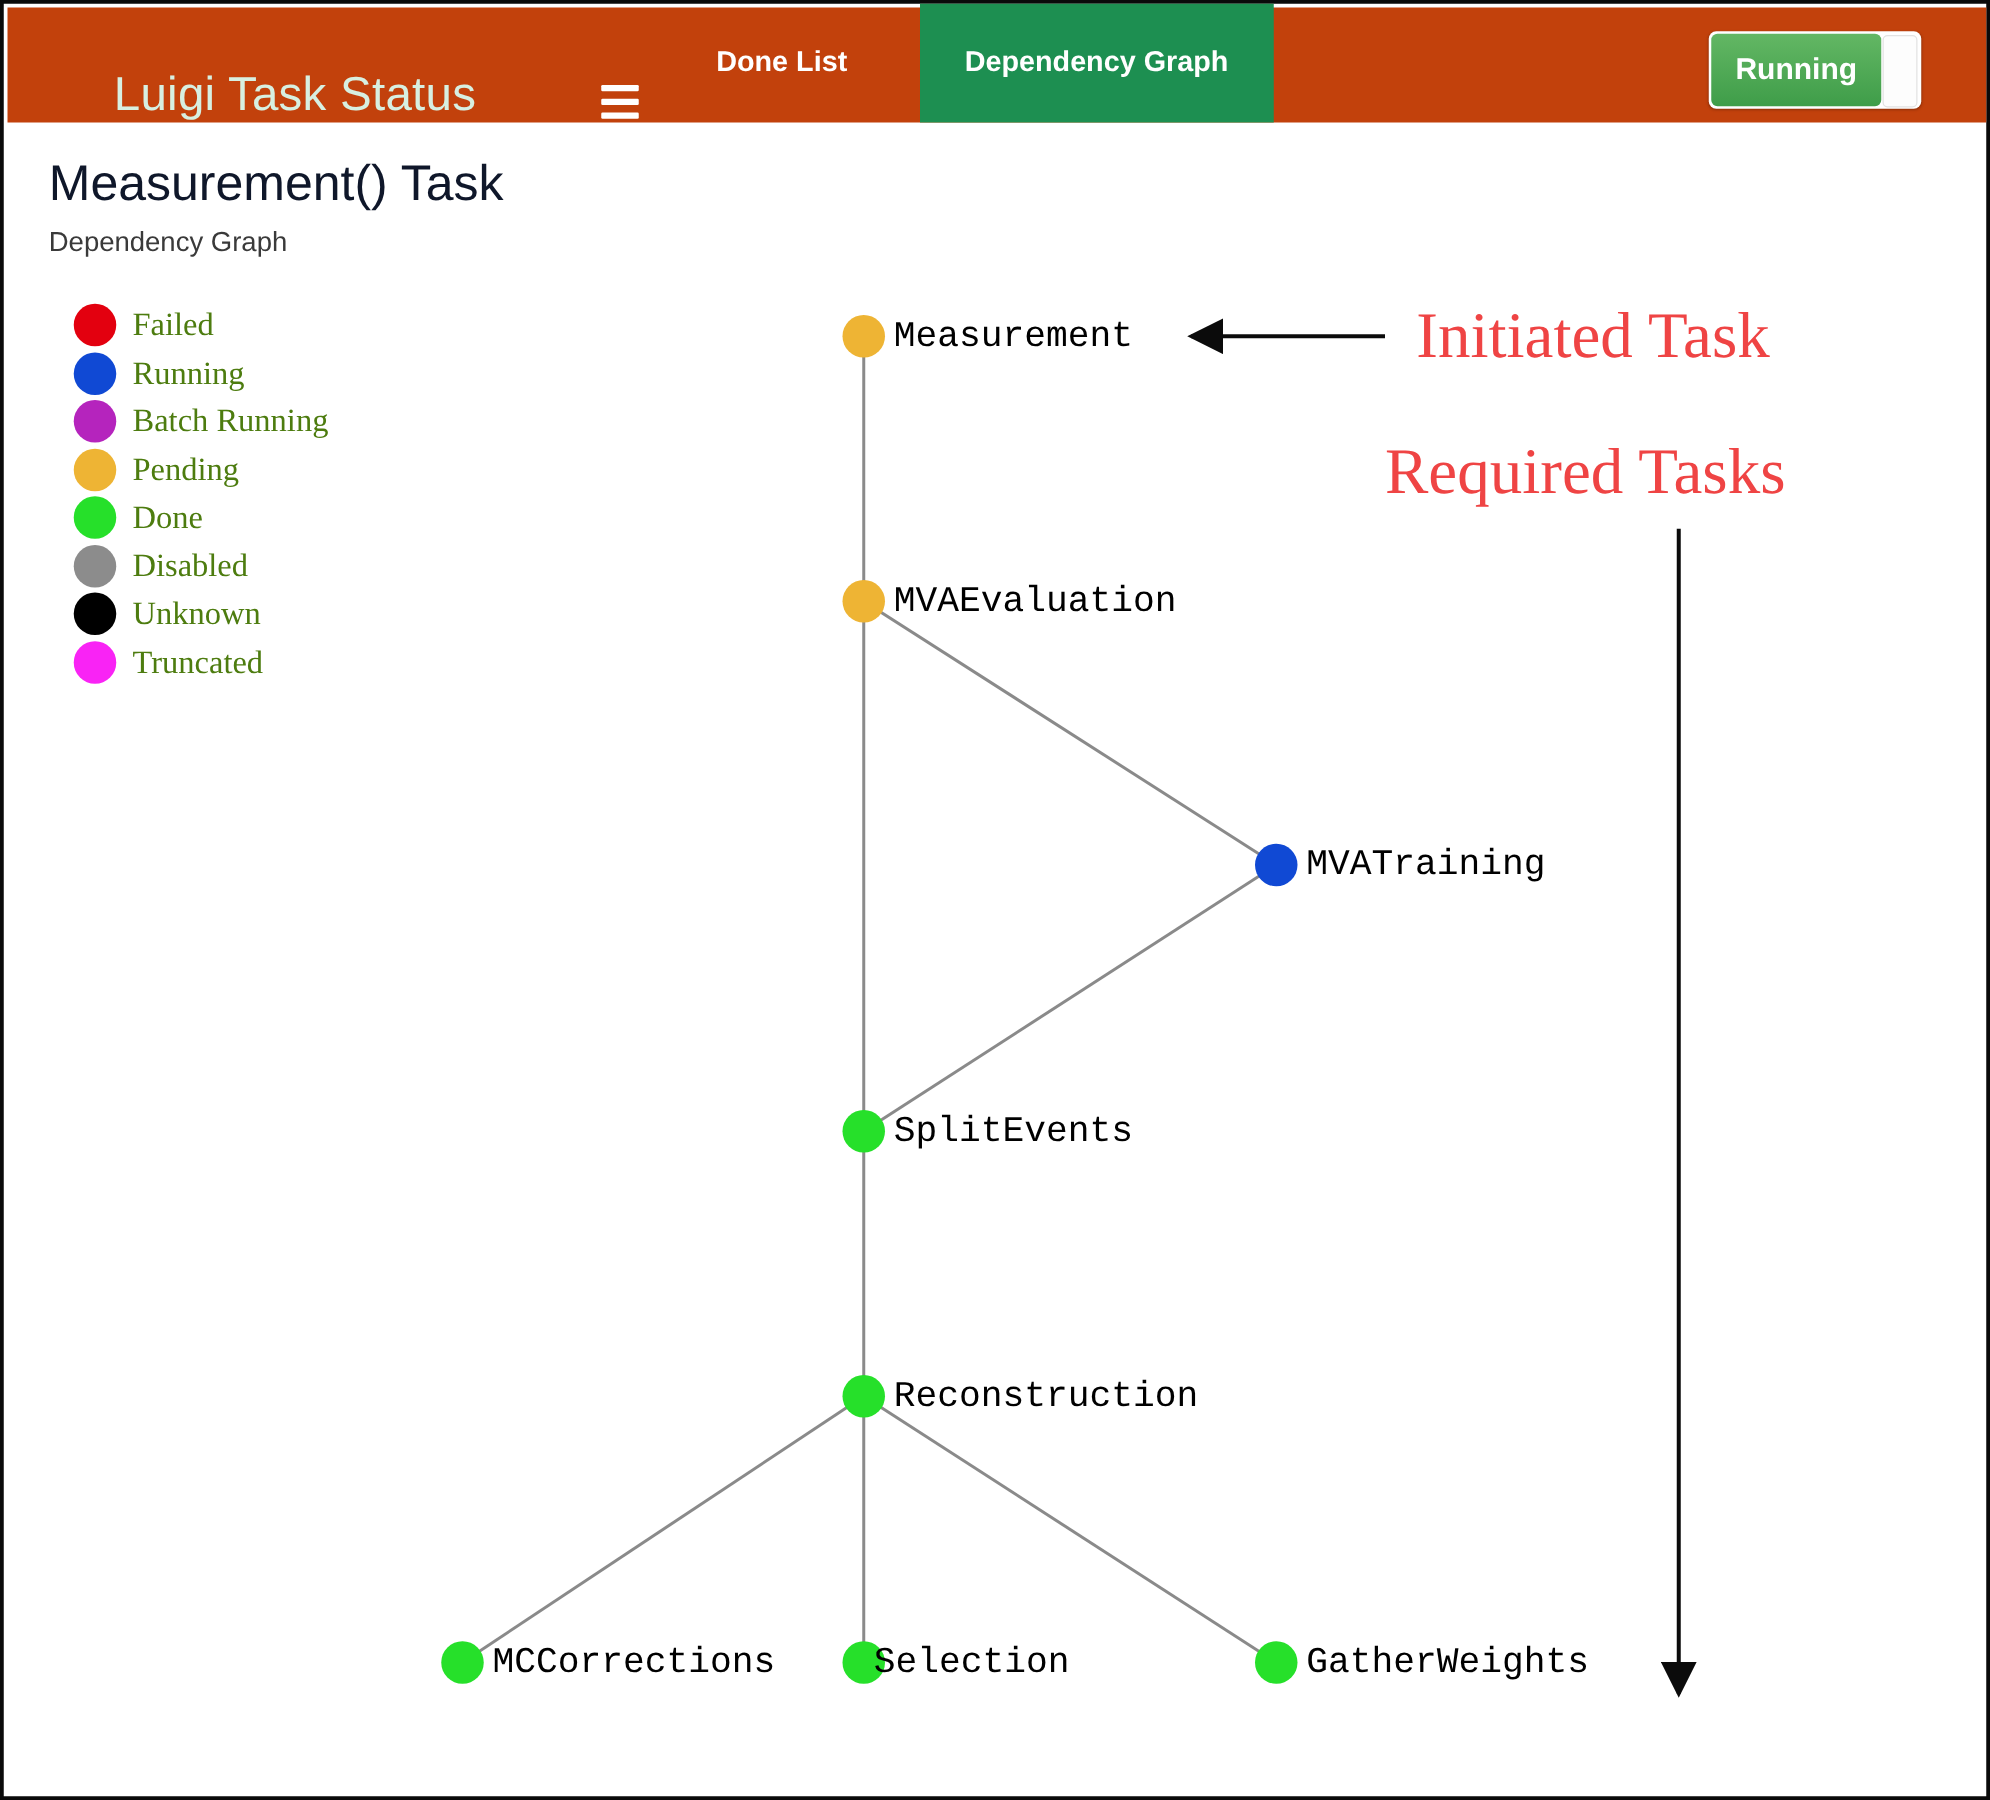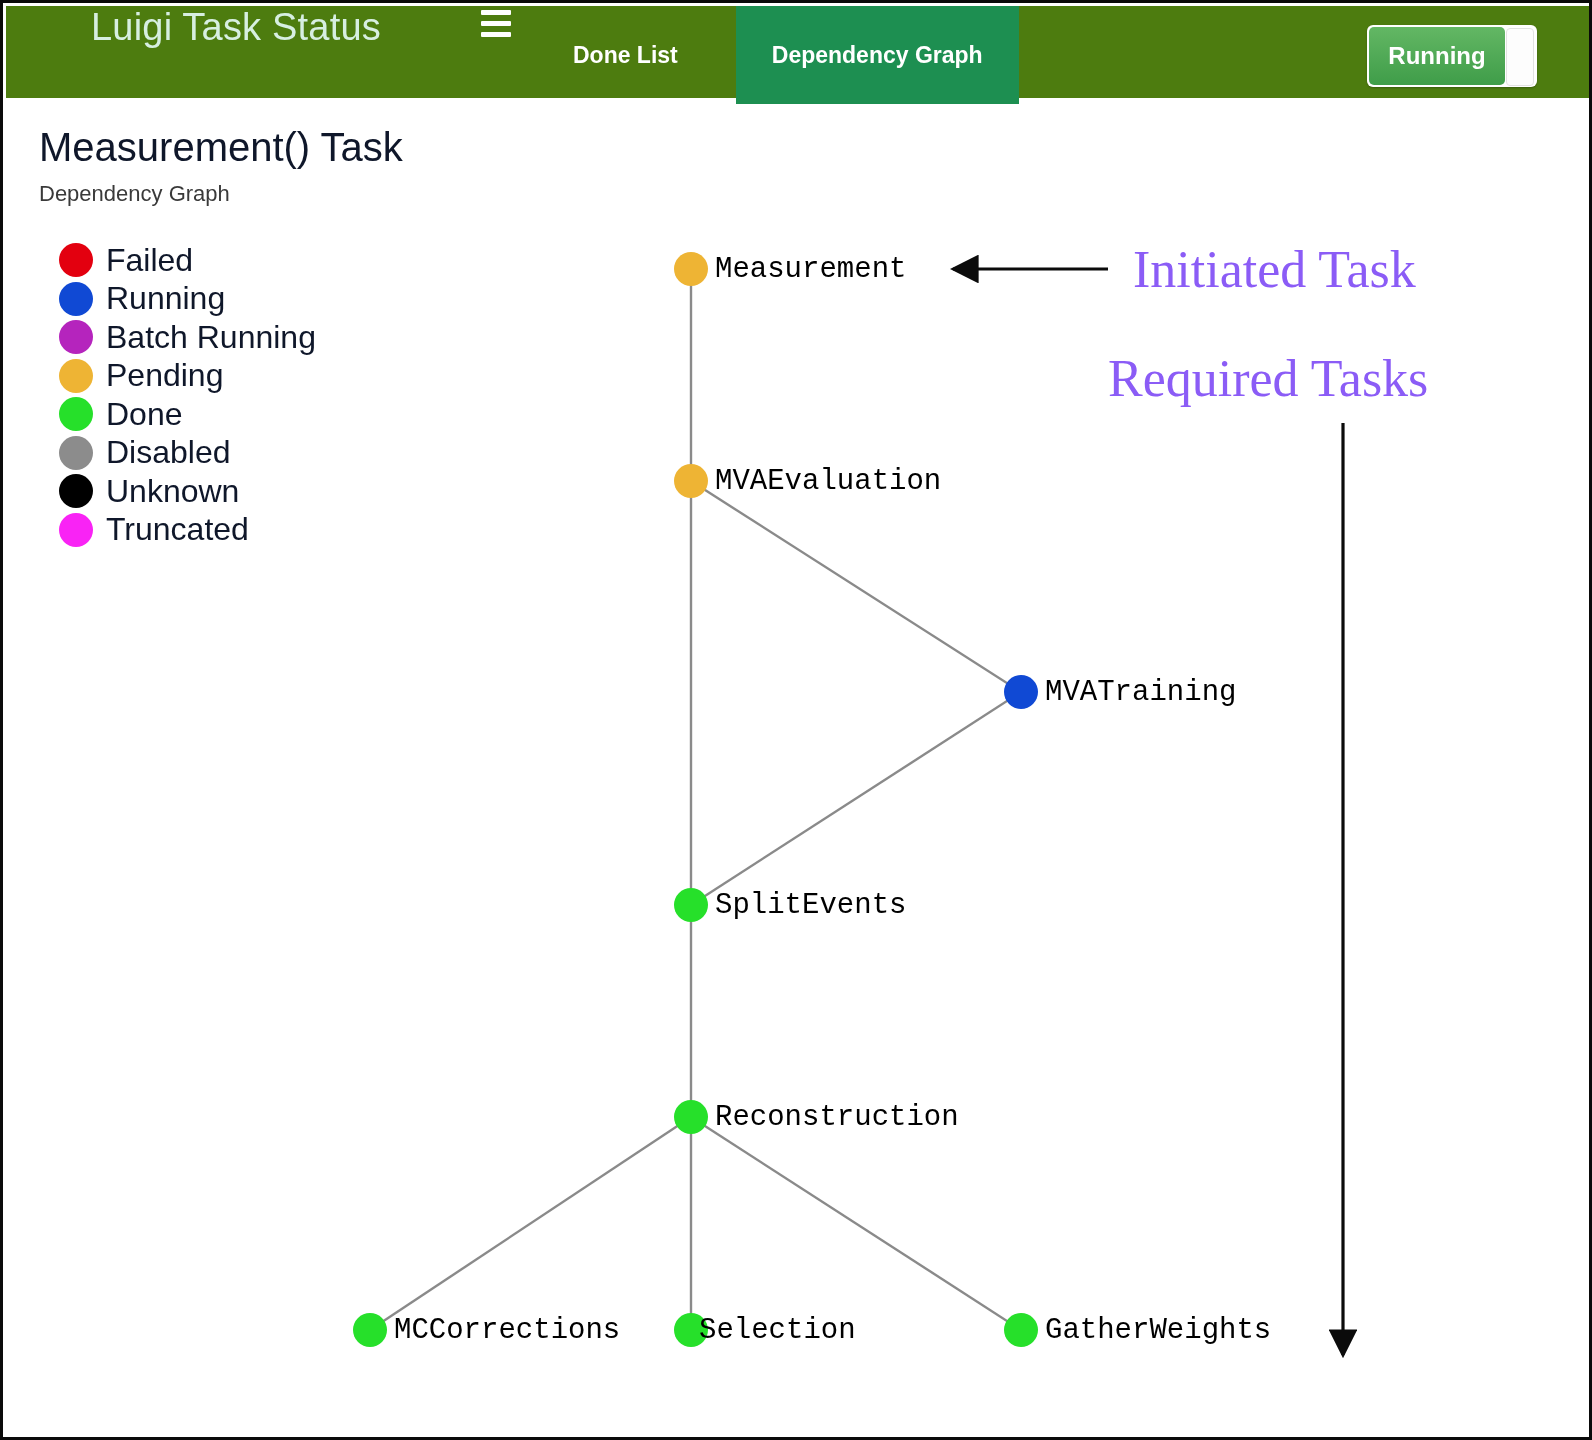--- a/index.html
+++ b/index.html
@@ -20,23 +20,23 @@
     border: 3px solid #0a0a0a;
   }
 
   
   #navbar {
     position: absolute;
     left: 3px;
     top: 3px;
     width: 1586px;
     height: 92px;
-    background: #4d7c0f;
-    display: flex;
-    align-items: flex-start;
+    background: #c2410c;
+    display: flex;
+    align-items: flex-end;
     box-sizing: border-box;
   }
   #brand {
     margin-left: 85px;
     font-size: 38px;
     color: #d7efe1;
     letter-spacing: 0.2px;
     font-weight: 400;
     white-space: nowrap;
   }
@@ -141,23 +141,24 @@
     height: 38.5px;
   }
   .legend-swatch {
     width: 34px;
     height: 34px;
     border-radius: 50%;
     flex: 0 0 auto;
   }
   .legend-label {
     margin-left: 13px;
-    font-size: 32px;
-    color: #0f172a;
-    white-space: nowrap;
+    font-size: 26px;
+    color: #4d7c0f;
+    white-space: nowrap;
+    font-family: Liberation Serif, serif;
   }
 
   
   #graph {
     position: absolute;
     left: 0;
     top: 0;
     width: 1592px;
     height: 1440px;
     pointer-events: none;
@@ -167,21 +168,21 @@
     font-size: 29px;
     color: #000000;
     white-space: nowrap;
     transform: translateY(-50%);
     font-family: Liberation Mono, monospace;
   }
   .annot-text {
     position: absolute;
     font-family: "Liberation Serif", serif;
     font-size: 52px;
-    color: #8b5cf6;
+    color: #ef4444;
     white-space: nowrap;
     transform: translateY(-50%);
   }
 </style>
 </head>
 <body>
 
 <div id="page">
 
   <div id="navbar">

